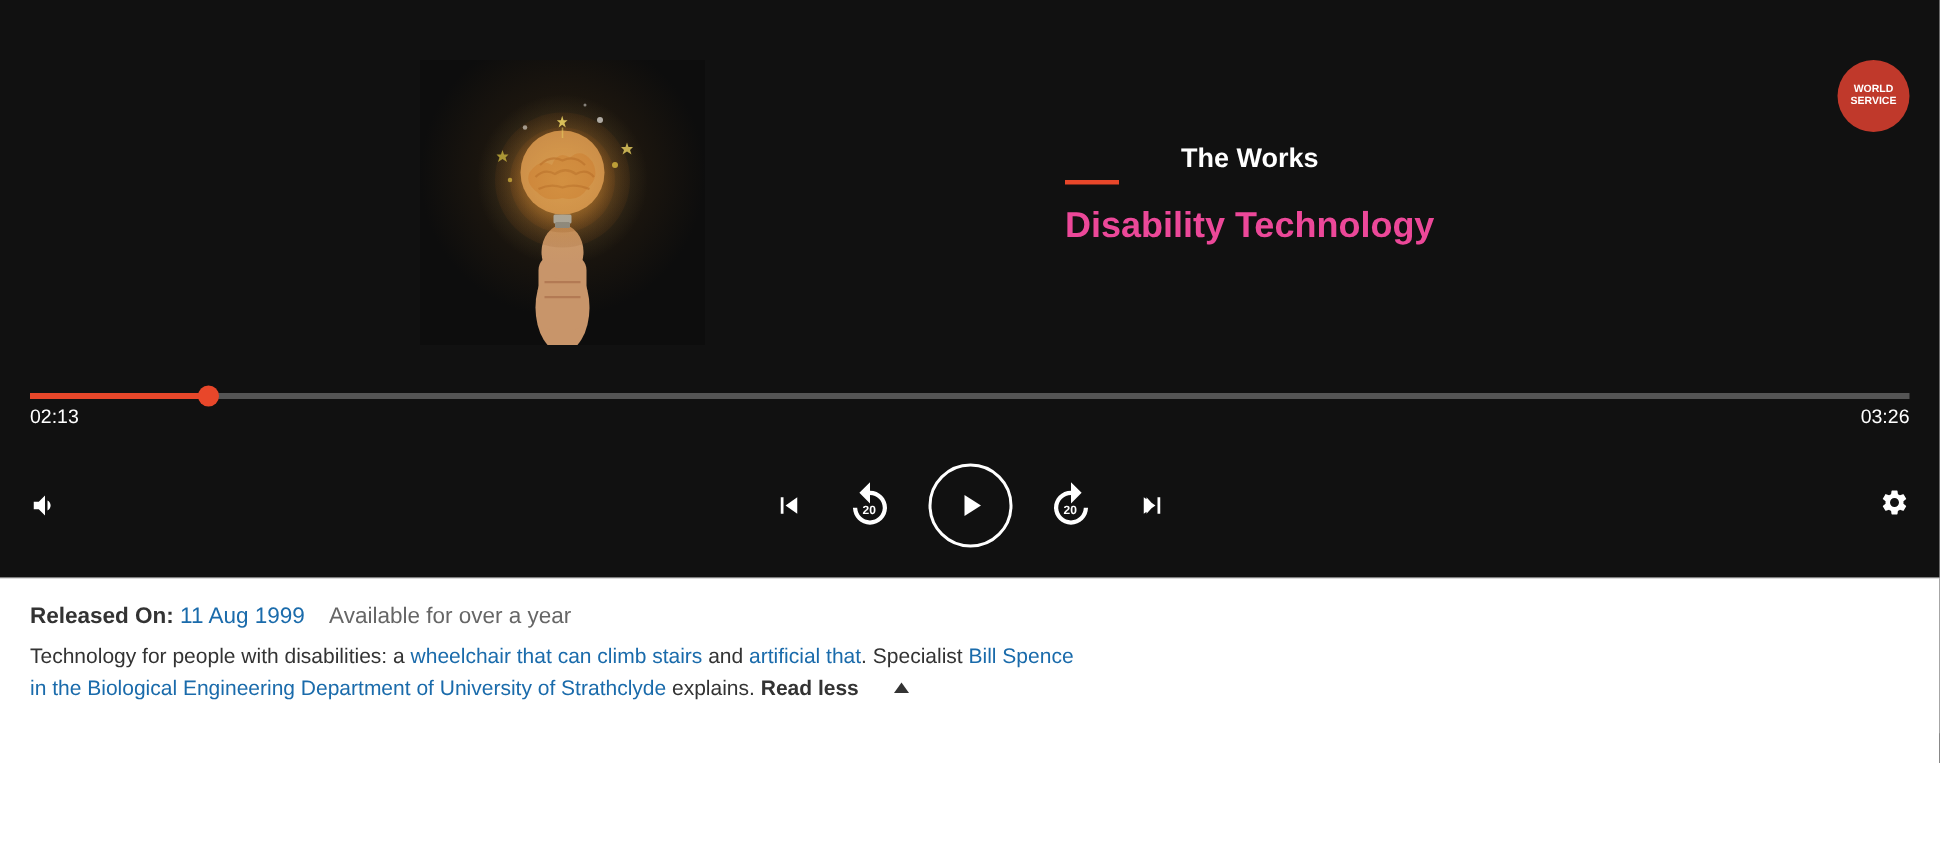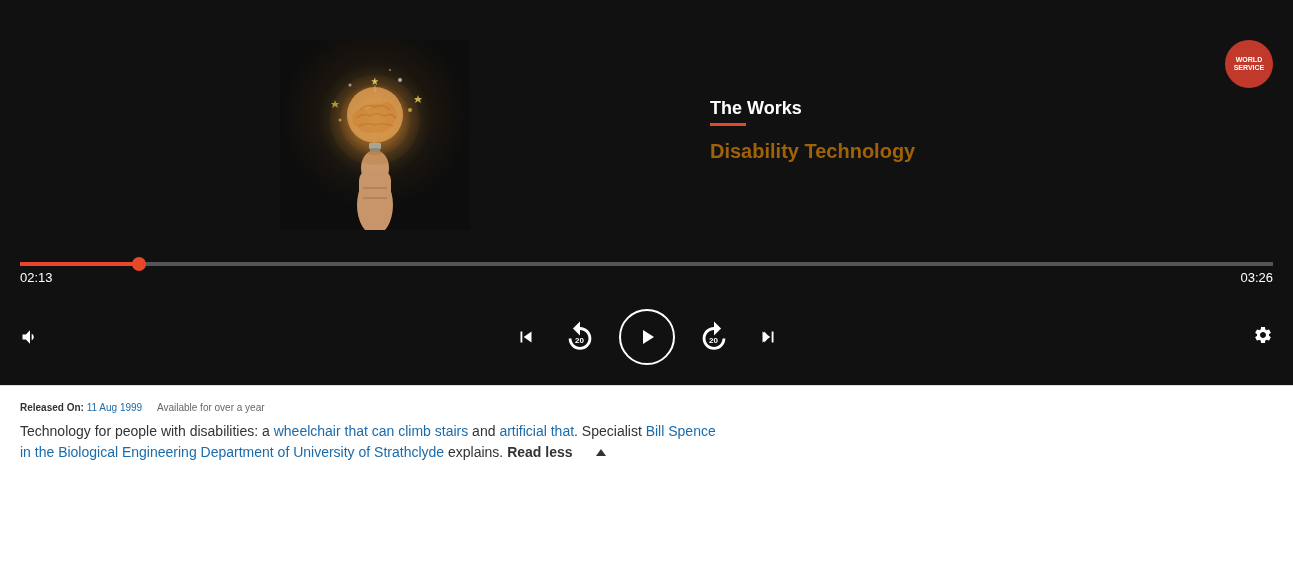--- a/index.html
+++ b/index.html
@@ -55,33 +55,34 @@
       flex-direction: column;
       justify-content: center;
       padding-top: 10px;
     }
 
     .show-title {
       font-size: 18px;
       font-weight: bold;
       color: #fff;
       margin-bottom: 4px;
+      text-align: center;
     }
 
     .show-title-underline {
       width: 36px;
       height: 3px;
       background: #e8472a;
       margin-bottom: 14px;
     }
 
     .episode-title {
-      font-size: 20px;
-      font-weight: bold;
-      color: #a16207;
+      font-size: 24px;
+      font-weight: bold;
+      color: #ec4899;
     }
 
     
     .world-service-badge {
       position: absolute;
       top: 20px;
       right: 20px;
       width: 48px;
       height: 48px;
       background: #c0392b;
@@ -227,21 +228,21 @@
     }
 
     
     .info-section {
       background: #fff;
       padding: 16px 20px 20px 20px;
       border-top: 1px solid #ddd;
     }
 
     .release-line {
-      font-size: 10px;
+      font-size: 15px;
       color: #333;
       margin-bottom: 8px;
     }
 
     .release-label {
       font-weight: bold;
       color: #333;
     }
 
     .release-date {

